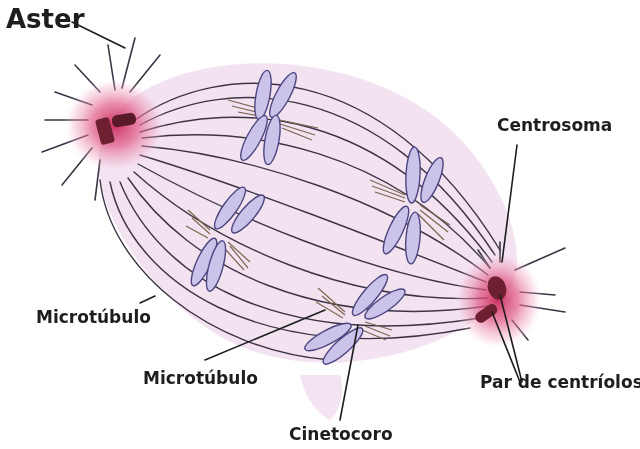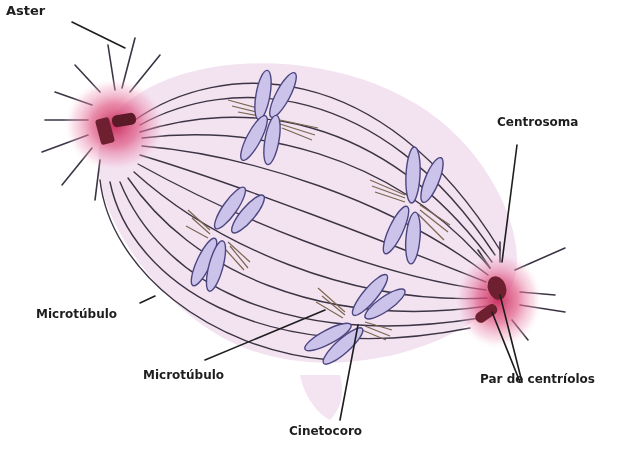--- a/index.html
+++ b/index.html
@@ -7,22 +7,22 @@
     #stage { position: absolute; left: 0; top: 0; width: 640px; height: 449px; }
     svg { position: absolute; left: 0; top: 0; }
     .label {
       position: absolute;
       font-family: "DejaVu Sans", sans-serif;
       font-weight: bold;
       color: #1e1e1e;
       white-space: nowrap;
       line-height: 1.25;
     }
-    .label-title { font-size: 13px; }
-    .label-sm { font-size: 12px; }
+    .label-title { font-size: 26px; }
+    .label-sm { font-size: 17px; }
     .label-sm .line { display: block; }
     .center { text-align: center; }
   </style>
 </head>
 <body>
 
 <div id="stage">
 
   <svg width="640" height="449" viewBox="0 0 640 449">
     <defs>

